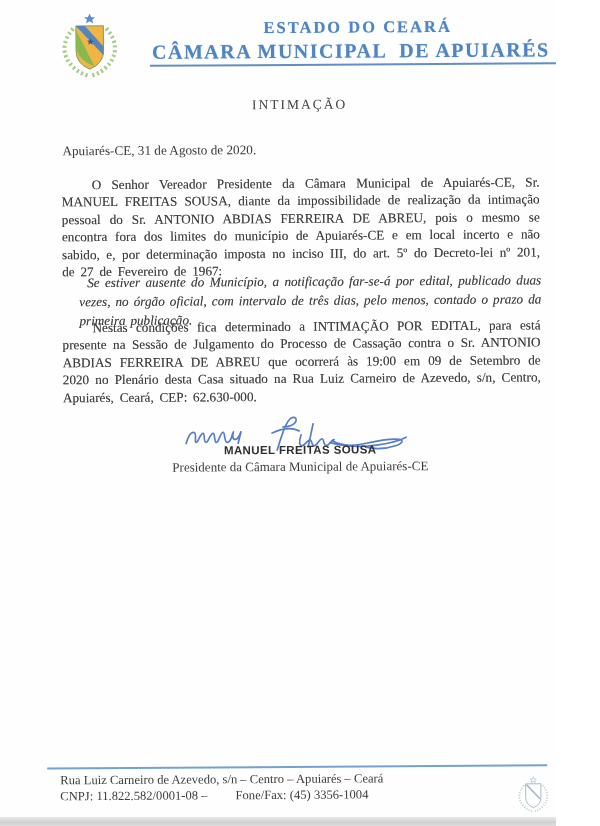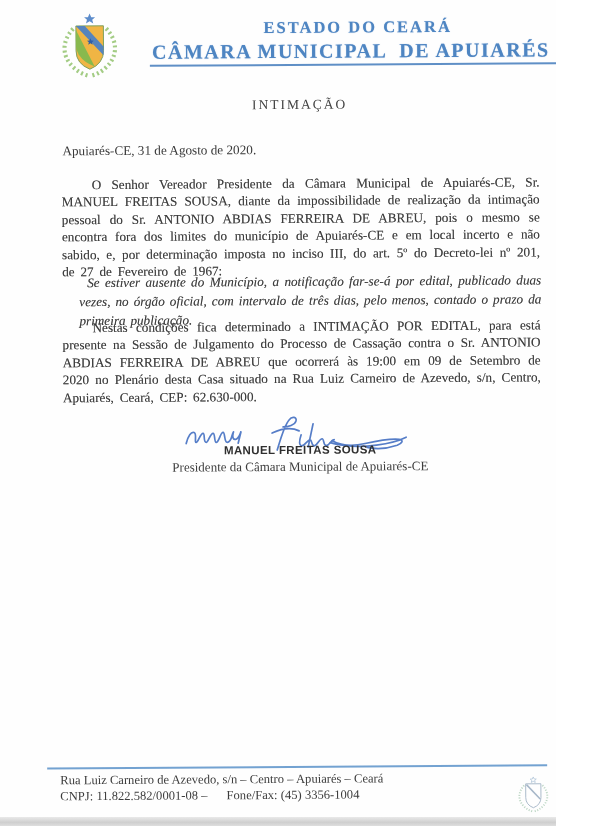--- a/index.html
+++ b/index.html
@@ -58,21 +58,21 @@
     font-family:"Liberation Sans","DejaVu Sans",sans-serif;
     font-size:11.5px;font-weight:bold;letter-spacing:.4px;color:#2f2f2f;
   }
   .sig-role{margin-top:3px;font-size:13px;color:#3d3d3d;}
   
   .footer-rule{
     position:absolute;left:45px;top:766px;width:500px;height:2px;
     background:#5b92c9;opacity:.85;
   }
   .footer-text{position:absolute;left:58px;top:772px;font-size:12.6px;line-height:15.5px;color:#3c3c3c;}
-  .footer-line2 span:first-child{margin-right:19px;}
+  .footer-line2 span:first-child{margin-right:28px;}
   .footer-emblem{position:absolute;left:512px;top:775px;width:38px;height:42px;opacity:.55;}
   .scan-edge{
     position:absolute;left:0;bottom:0;width:600px;height:9px;
     background:linear-gradient(#e9e9e9,#cfcfcf 60%,#dedede);
   }
 </style>
 </head>
 <body>
 
 <div class="page">

